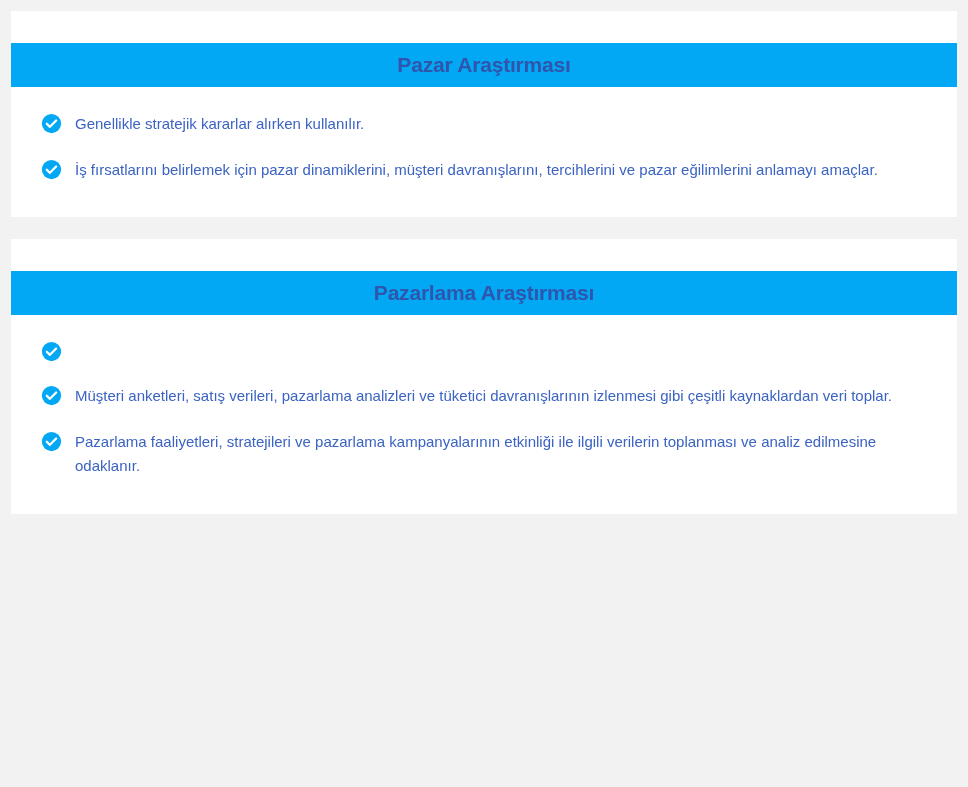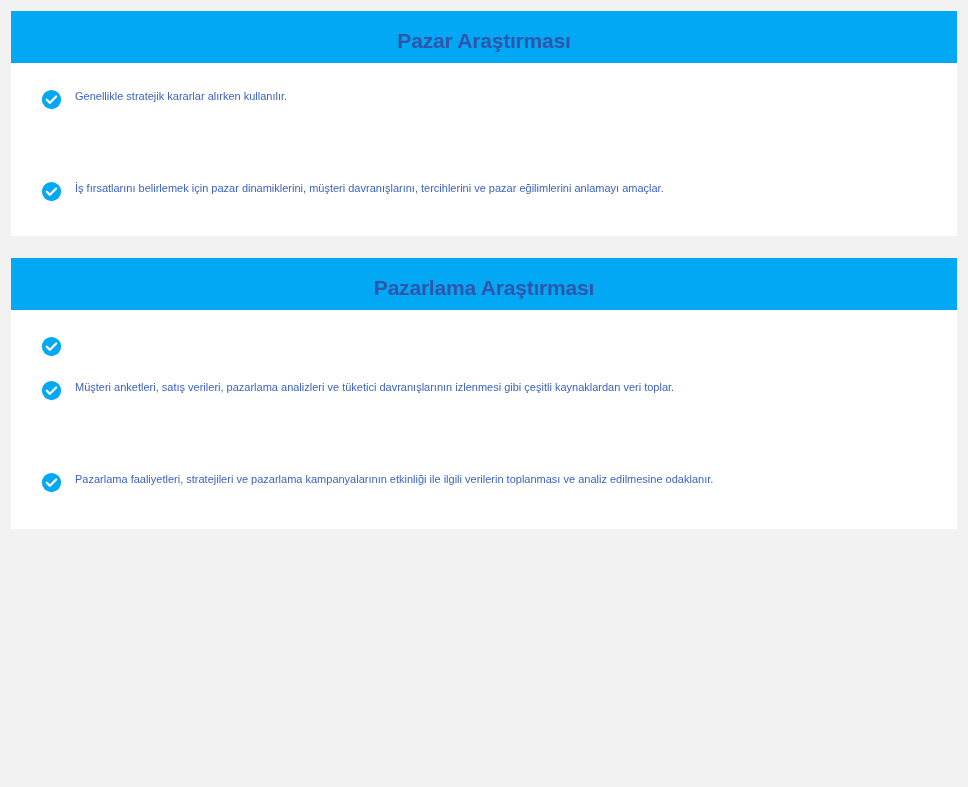--- a/index.html
+++ b/index.html
@@ -31,24 +31,26 @@
     width: 946px;
     box-sizing: border-box;
     display: flex;
     flex-direction: column;
     overflow: hidden;
   }
 
   .card-header {
     background: #03a9f4;
     background: #02a8f3;
-    height: 52px;
+    height: 44px;
     display: flex;
+    align-items: center;
     justify-content: center;
     box-sizing: border-box;
+    margin-top: 32px;
   }
 
   .card-title {
     color: #3055ac;
     font-size: 21px;
     font-weight: bold;
     letter-spacing: -0.2px;
     text-align: center;
     line-height: 1.2;
   }
@@ -68,34 +70,33 @@
 
   .bullet-item {
     display: flex;
     align-items: flex-start;
     gap: 13px;
     margin-bottom: 22px;
   }
 
   .bullet-item:last-child {
     margin-bottom: 0;
-    margin-top: 48px;
   }
 
   .check-icon {
     flex: 0 0 auto;
     width: 21px;
     height: 21px;
     margin-top: 1px;
     display: block;
   }
 
   .bullet-text {
     color: #3b63c4;
-    font-size: 11px;
+    font-size: 15px;
     line-height: 1.62;
     max-width: 840px;
   }
 
   
   .card-one .card-body { padding-top: 25px; padding-bottom: 34px; }
   .card-two .card-body { padding-top: 25px; padding-bottom: 36px; }
 </style>
 </head>
 <body>

